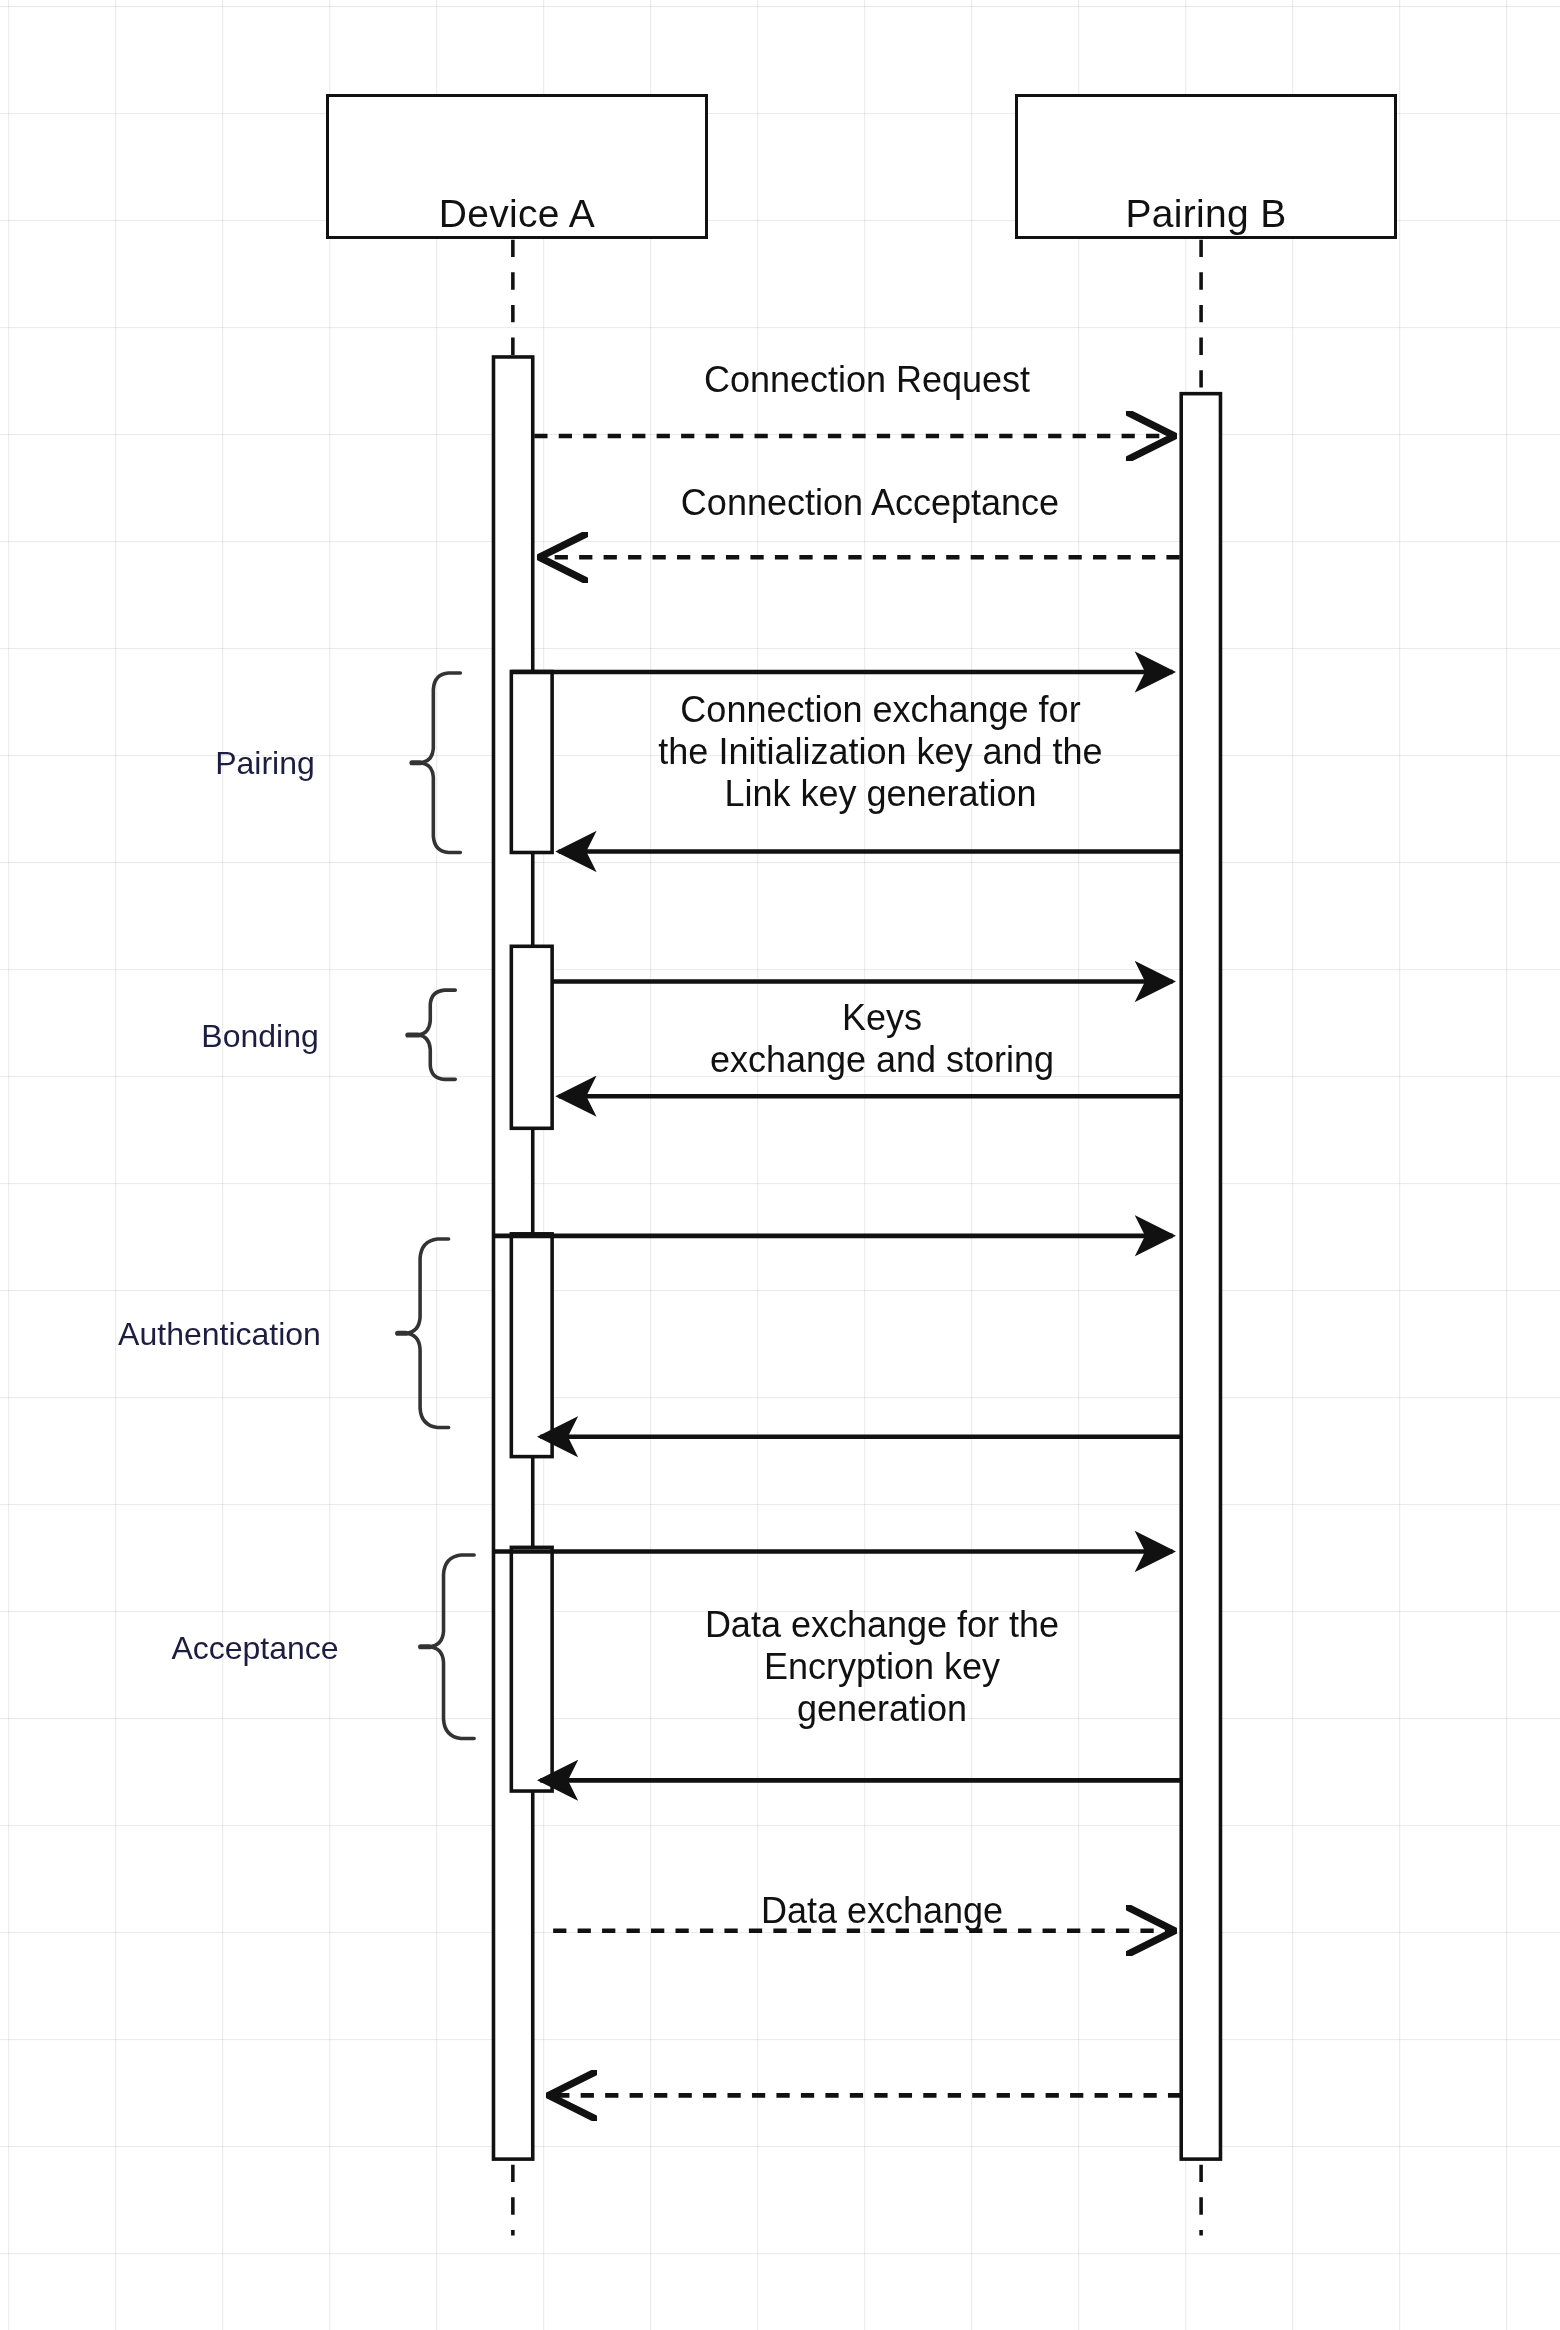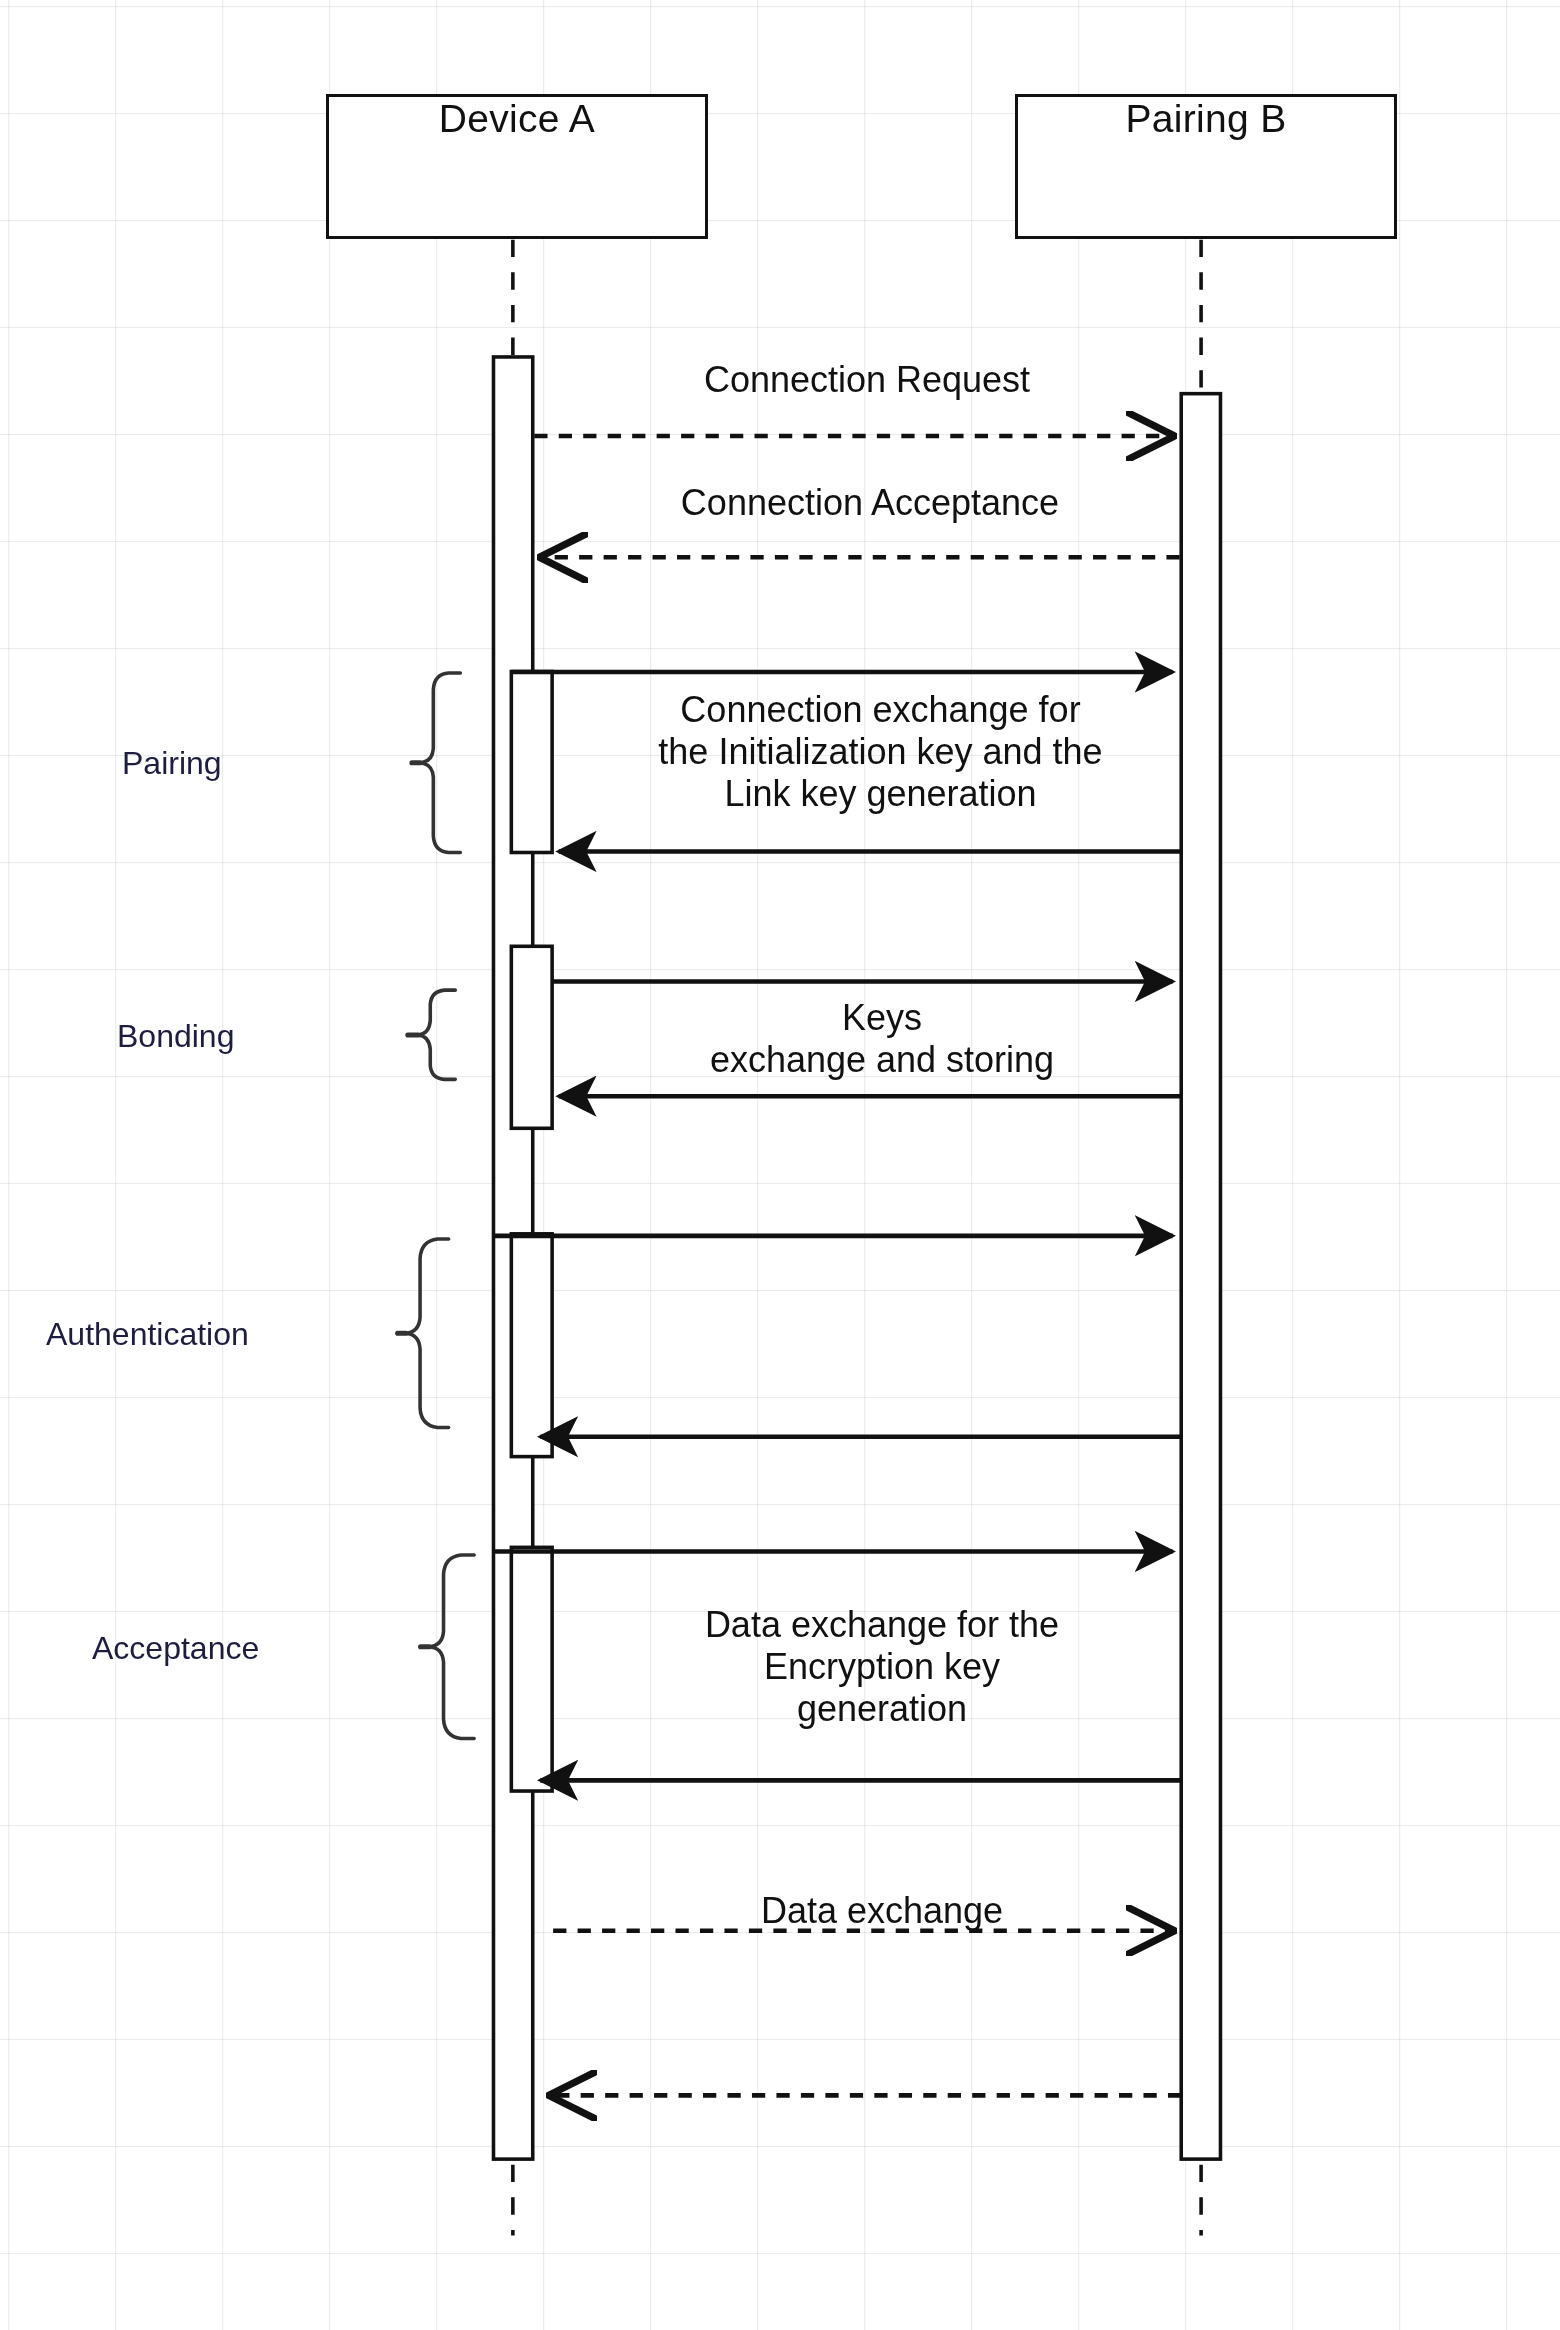--- a/index.html
+++ b/index.html
@@ -33,21 +33,21 @@
     width: 1560px;
     height: 2330px;
   }
   
   .actor-box {
     position: absolute;
     border: 3.1px solid #111111;
     background: #ffffff;
     box-sizing: border-box;
     display: flex;
-    align-items: flex-start;
+    align-items: flex-end;
     justify-content: center;
   }
   .actor-label {
     font-size: 39px;
     color: #111111;
     letter-spacing: 0.3px;
     white-space: nowrap;
   }
   
   .msg-text {
@@ -57,21 +57,21 @@
     font-size: 36px;
     line-height: 1.16;
     white-space: pre-line;
   }
   
   .phase-label {
     position: absolute;
     color: #1d1d42;
     font-size: 32px;
     white-space: nowrap;
-    text-align: left;
+    text-align: center;
   }
 </style>
 </head>
 <body>
 
 <div id="canvas">
 
   <svg class="diag-svg" viewBox="0 0 3060 4570">
     <defs>
       <marker id="solidArrow" viewBox="0 0 12 12" refX="11" refY="6" markerWidth="9" markerHeight="9" orient="auto-start-reverse">

